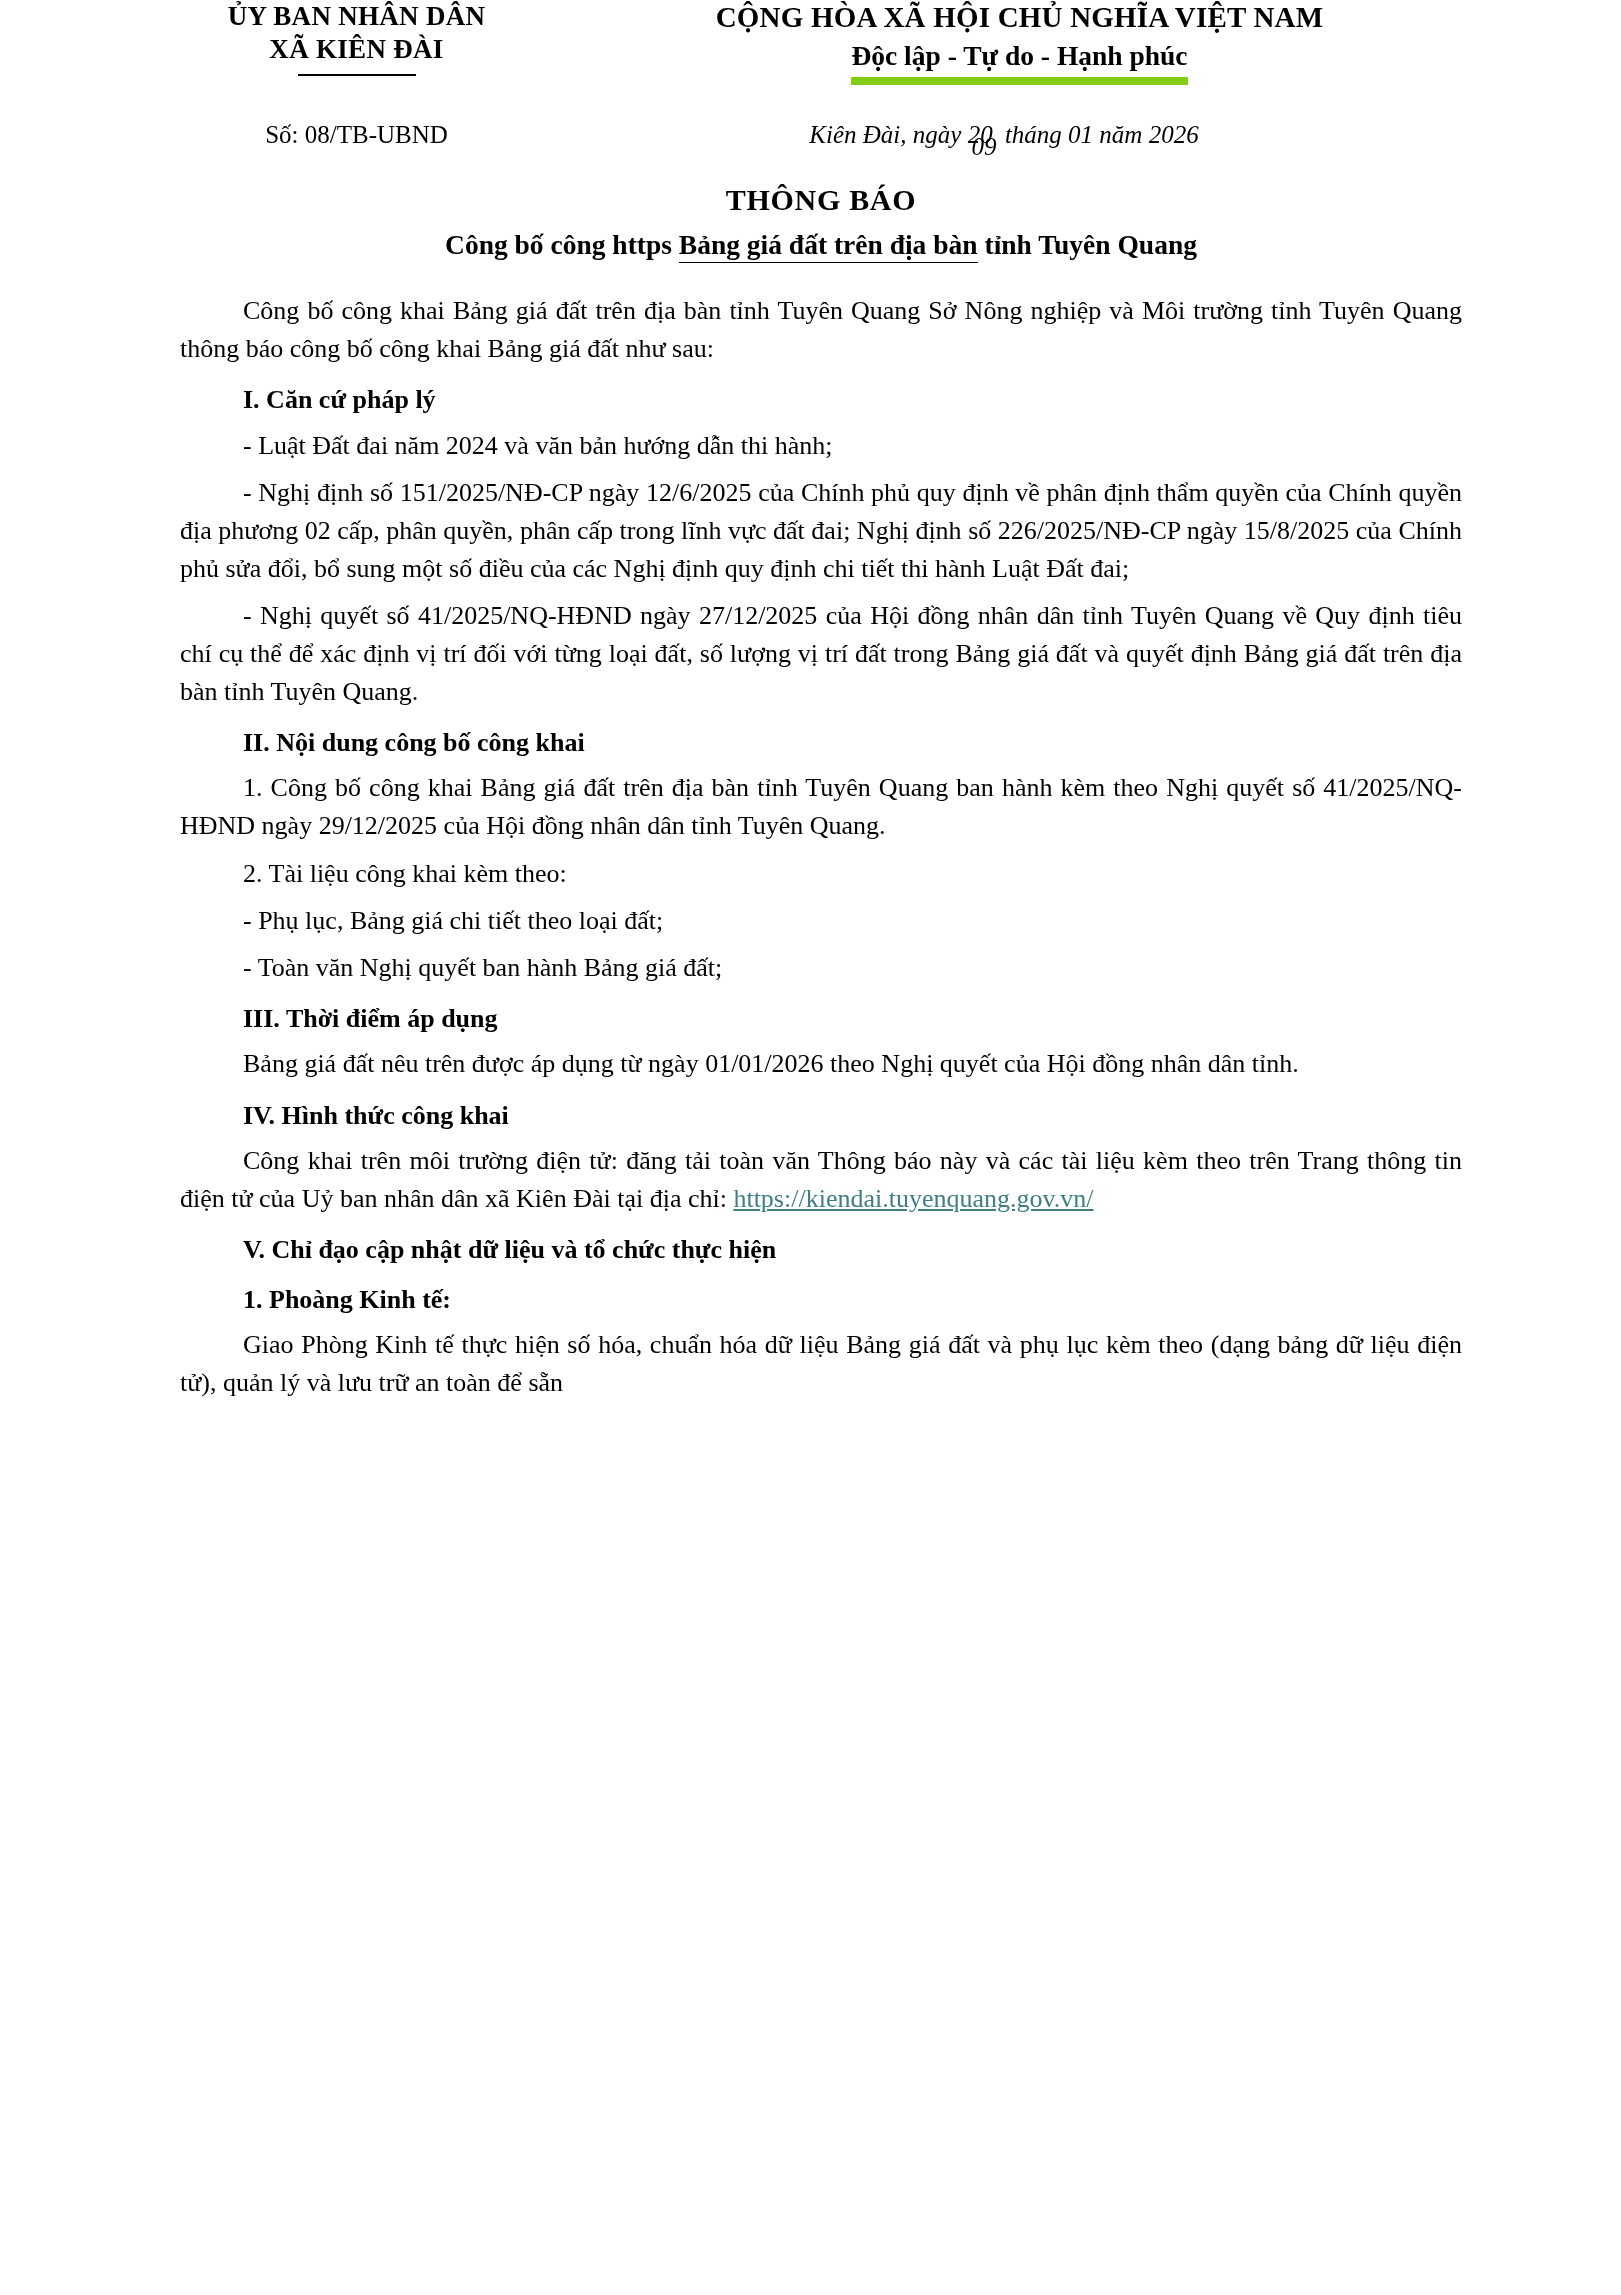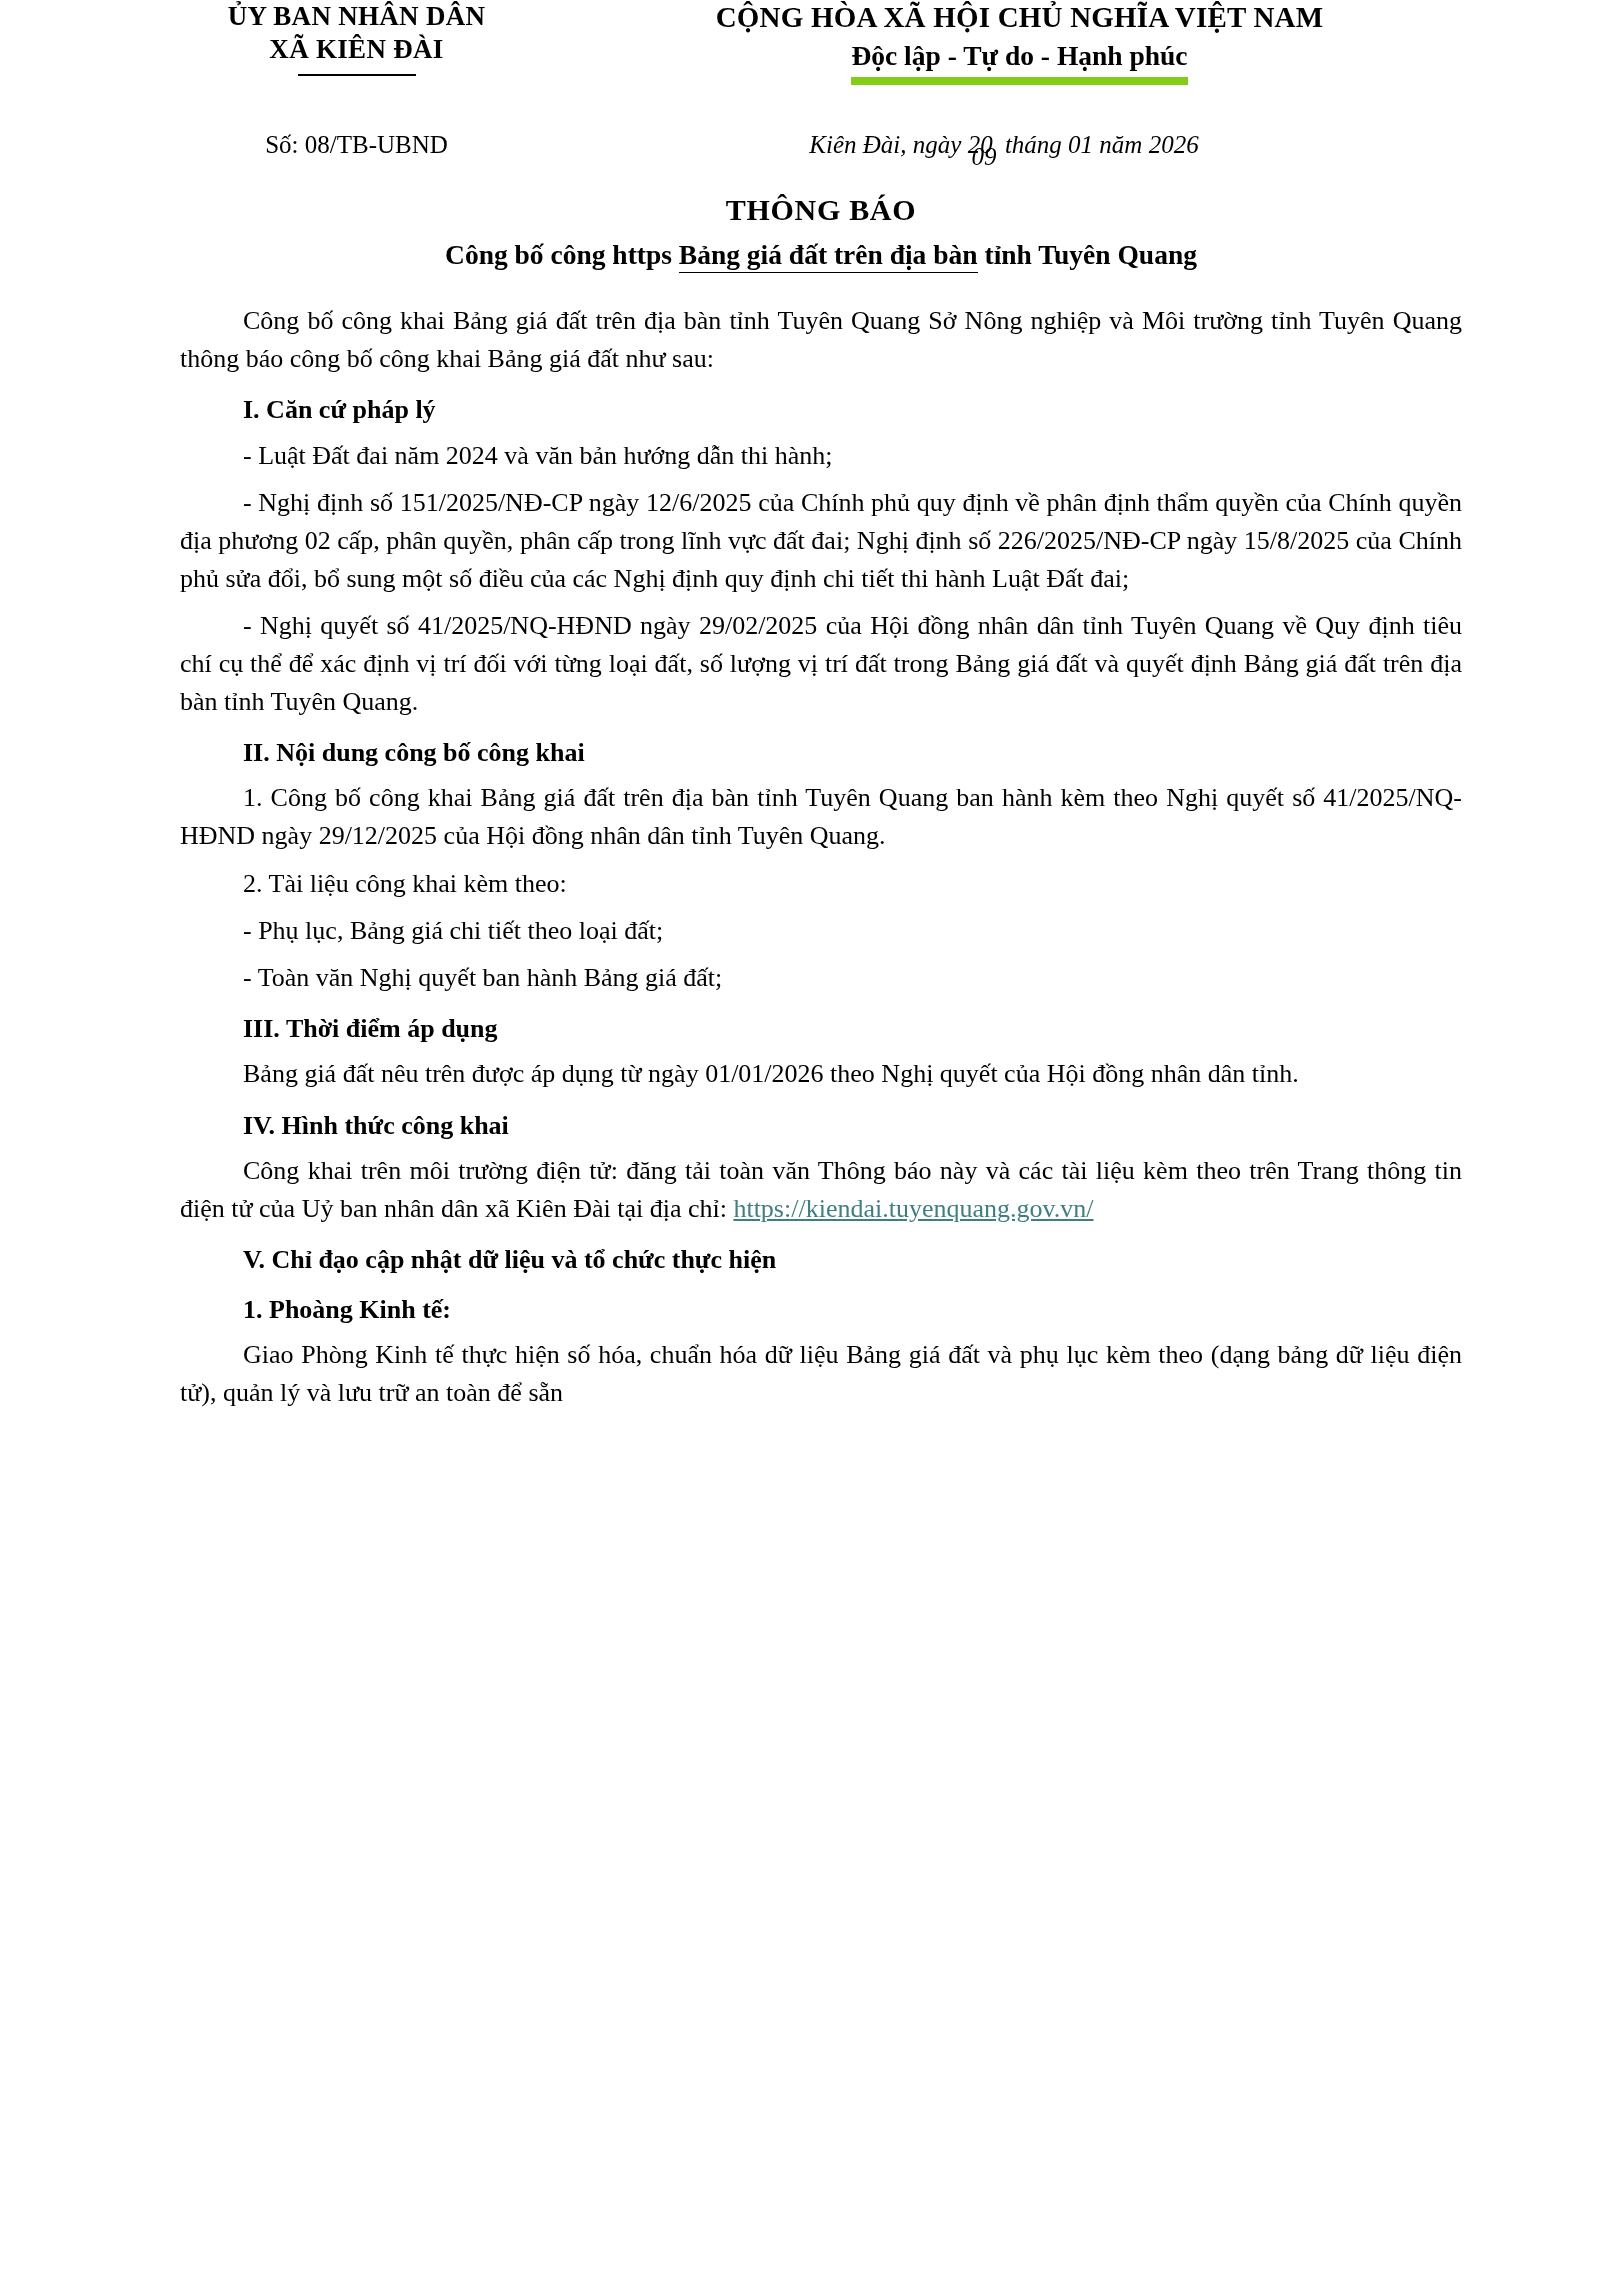--- a/index.html
+++ b/index.html
@@ -69,21 +69,21 @@
     width: 118px;
     height: 0;
     border-top: 2px solid #000;
     margin: 7.9px auto 0 auto;
   }
 
   
   .numdate {
     display: flex;
     align-items: flex-start;
-    margin-top: 46px;
+    margin-top: 36px;
   }
   .docnum {
     width: 353px;
     text-align: center;
     font-size: 25px;
     flex: 0 0 auto;
   }
   .docnum .num-val { font-size: 25px; }
   .datewrap {
     flex: 1 1 auto;
@@ -181,21 +181,21 @@
     <div class="doc-title">THÔNG BÁO</div>
     <div class="doc-subtitle"><span>Công bố công https </span><span class="u">Bảng giá đất trên địa bàn</span><span> tỉnh Tuyên Quang</span></div>
 
     <div class="body-block">
 
       <p class="para">Công bố công khai Bảng giá đất trên địa bàn tỉnh Tuyên Quang Sở Nông nghiệp và Môi trường tỉnh Tuyên Quang thông báo công bố công khai Bảng giá đất như sau:</p>
 
       <h3 class="sec">I. Căn cứ pháp lý</h3>
       <p class="dash">- Luật Đất đai năm 2024 và văn bản hướng dẫn thi hành;</p>
       <p class="dash">- Nghị định số 151/2025/NĐ-CP ngày 12/6/2025 của Chính phủ quy định về phân định thẩm quyền của Chính quyền địa phương 02 cấp, phân quyền, phân cấp trong lĩnh vực đất đai; Nghị định số 226/2025/NĐ-CP ngày 15/8/2025 của Chính phủ sửa đổi, bổ sung một số điều của các Nghị định quy định chi tiết thi hành Luật Đất đai;</p>
-      <p class="dash">- Nghị quyết số 41/2025/NQ-HĐND ngày 29/02/2025 của Hội đồng nhân dân tỉnh Tuyên Quang về Quy định tiêu chí cụ thể để xác định vị trí đối với từng loại đất, số lượng vị trí đất trong Bảng giá đất và quyết định Bảng giá đất trên địa bàn tỉnh Tuyên Quang.</p>
+      <p class="dash">- Nghị quyết số 41/2025/NQ-HĐND ngày 27/12/2025 của Hội đồng nhân dân tỉnh Tuyên Quang về Quy định tiêu chí cụ thể để xác định vị trí đối với từng loại đất, số lượng vị trí đất trong Bảng giá đất và quyết định Bảng giá đất trên địa bàn tỉnh Tuyên Quang.</p>
 
       <h3 class="sec">II. Nội dung công bố công khai</h3>
       <p class="para">1. Công bố công khai Bảng giá đất trên địa bàn tỉnh Tuyên Quang ban hành kèm theo Nghị quyết số 41/2025/NQ-HĐND ngày 29/12/2025 của Hội đồng nhân dân tỉnh Tuyên Quang.</p>
       <p class="para">2. Tài liệu công khai kèm theo:</p>
       <p class="dash">- Phụ lục, Bảng giá chi tiết theo loại đất;</p>
       <p class="dash">- Toàn văn Nghị quyết ban hành Bảng giá đất;</p>
 
       <h3 class="sec">III. Thời điểm áp dụng</h3>
       <p class="para">Bảng giá đất nêu trên được áp dụng từ ngày 01/01/2026 theo Nghị quyết của Hội đồng nhân dân tỉnh.</p>
 

